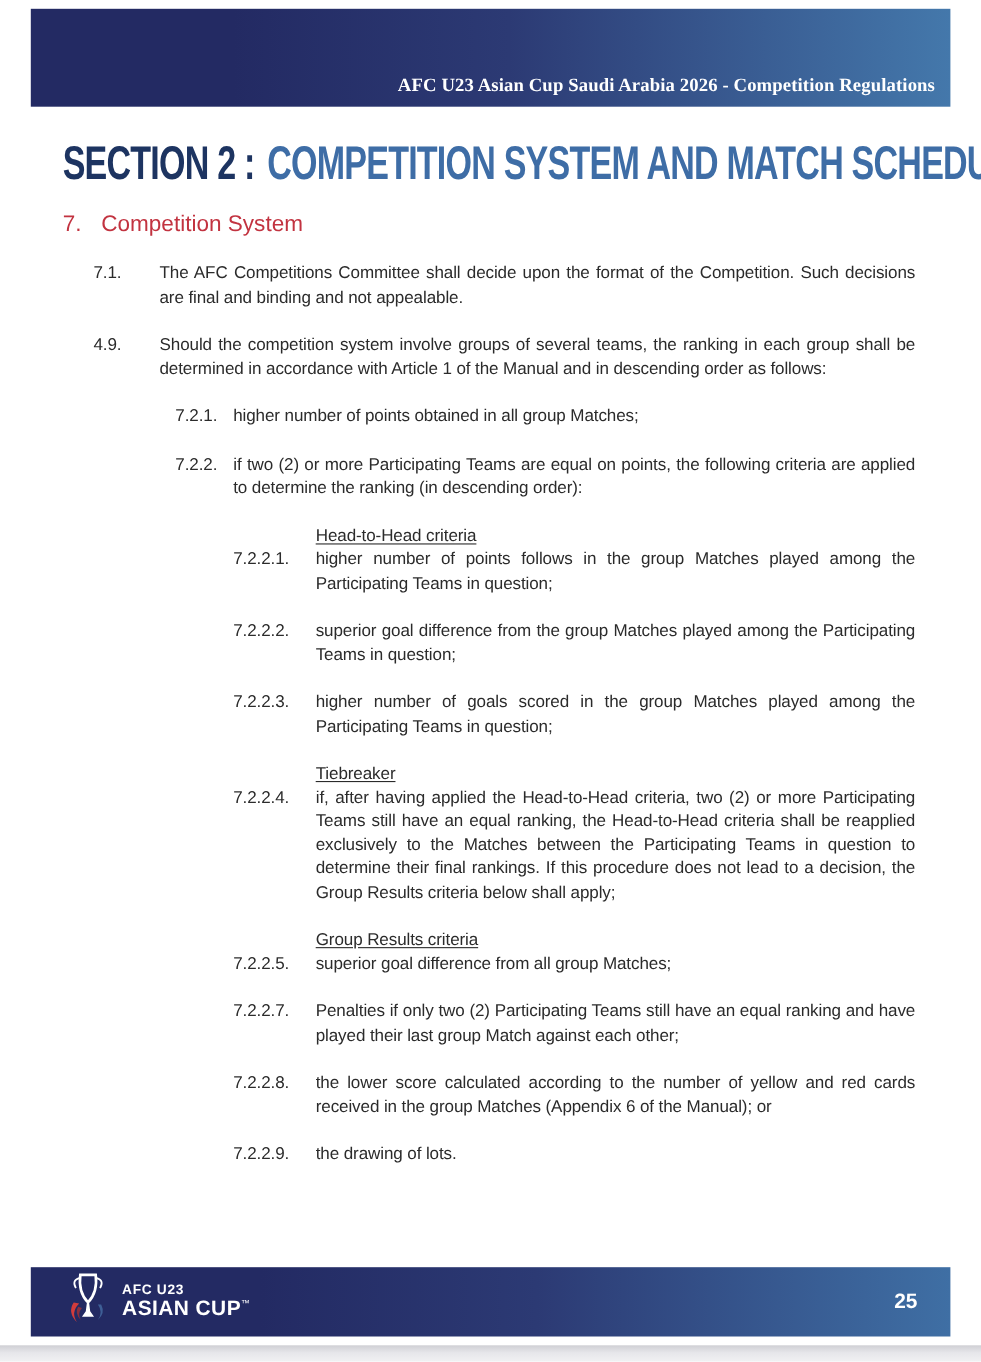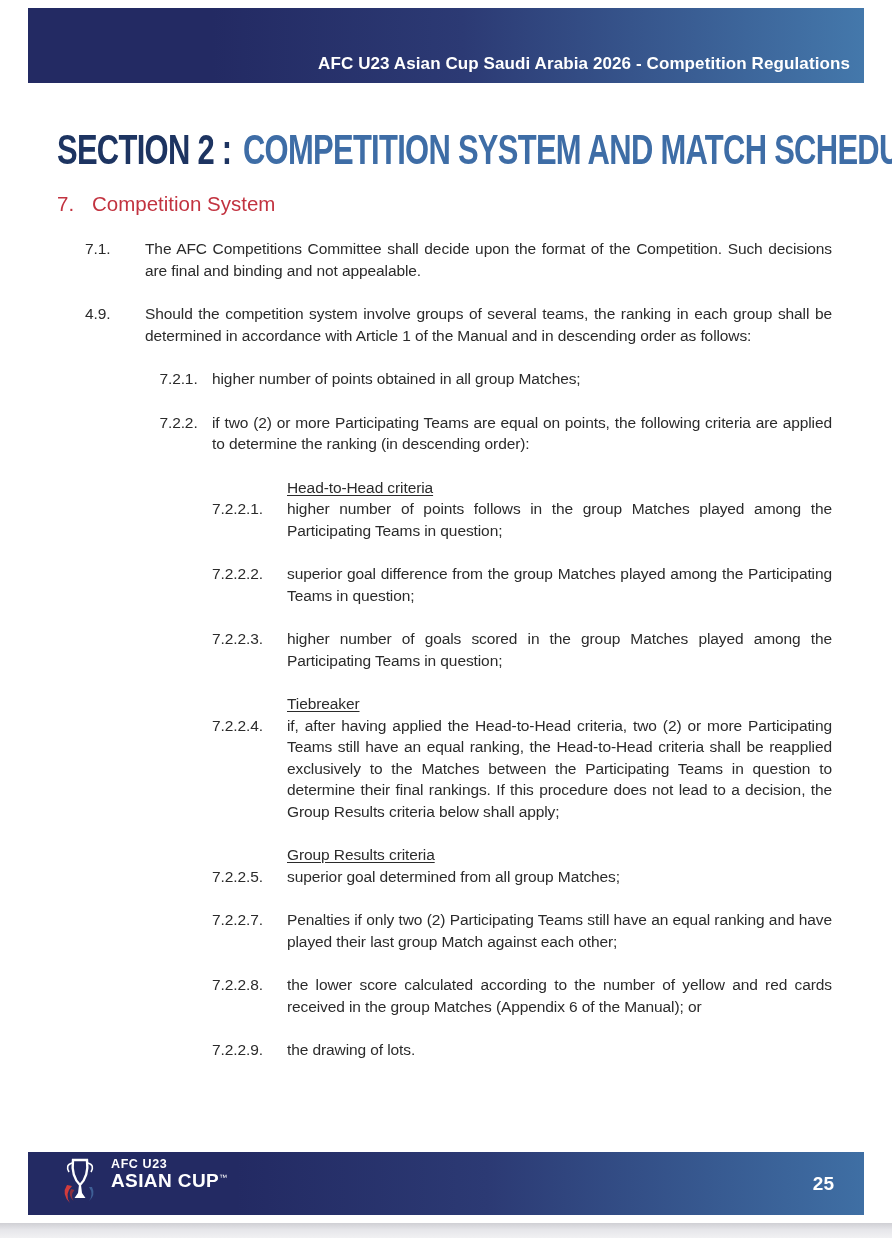--- a/index.html
+++ b/index.html
@@ -12,24 +12,25 @@
   }
   *{margin:0;padding:0;box-sizing:border-box;}
   body{background:#fff;}
   .page{
     position:relative;width:892px;height:1238px;background:#ffffff;overflow:hidden;
     font-family:"Liberation Sans",sans-serif;color:var(--ink);
   }
 
   
   .topbar{
-    position:absolute;top:8px;left:28px;width:836px;height:75px;
+    position:absolute;top:8px;left:28px;width:836px;height:89px;
     background:linear-gradient(90deg,var(--navy) 0%,var(--navy) 22%,#2c3a74 52%,var(--blue) 100%);
     display:flex;align-items:flex-end;justify-content:flex-end;
     padding:0 14px 9px 0;
+    font-family:Liberation Serif, serif;
   }
   .topbar-title{color:#fff;font-weight:bold;font-size:17px;letter-spacing:.1px;}
 
   
   .content{position:absolute;top:97px;left:0;width:892px;}
   .section-title{margin:28px 0 0 57px;white-space:nowrap;font-weight:bold;font-size:43px;}
   .squeeze{display:inline-block;transform:scaleX(.72);transform-origin:0 50%;letter-spacing:-1px;}
   .st-dark{color:var(--title-dark);}
   .st-light{color:var(--title-light);margin-left:16px;}
 
@@ -49,21 +50,21 @@
   }
   .clause.after-heading{margin-top:0;}
 
   
   .bottombar{
     position:absolute;top:1152px;left:28px;width:836px;height:63px;
     background:linear-gradient(90deg,var(--navy) 0%,var(--navy) 25%,#2c3a74 55%,#3f6fa4 100%);
     display:flex;align-items:center;justify-content:space-between;
     padding:0 30px 0 30px;
   }
-  .brand{display:flex;gap:9px;}
+  .brand{display:flex;align-items:center;gap:9px;}
   .brand-text{color:#fff;font-weight:bold;line-height:1.08;}
   .brand-top{font-size:12.5px;letter-spacing:.6px;}
   .brand-bottom{font-size:19px;letter-spacing:.4px;}
   .brand-bottom sup{font-size:8px;font-weight:normal;}
   .pagenum{color:#fff;font-size:19px;font-weight:bold;}
 
   
   .page-edge{
     position:absolute;bottom:0;left:0;width:100%;height:15px;
     background:linear-gradient(180deg,#cfcfd4 0%,#e6e6ea 45%,#f1f1f3 100%);
@@ -117,21 +118,21 @@
           <div class="clause-text">higher number of goals scored in the group Matches played among the Participating Teams in question;</div>
         </div>
         <div class="group-heading">Tiebreaker</div>
         <div class="clause l3 after-heading">
           <span class="clause-num">7.2.2.4.</span>
           <div class="clause-text">if, after having applied the Head-to-Head criteria, two (2) or more Participating Teams still have an equal ranking, the Head-to-Head criteria shall be reapplied exclusively to the Matches between the Participating Teams in question to determine their final rankings. If this procedure does not lead to a decision, the Group Results criteria below shall apply;</div>
         </div>
         <div class="group-heading">Group Results criteria</div>
         <div class="clause l3 after-heading">
           <span class="clause-num">7.2.2.5.</span>
-          <div class="clause-text">superior goal determined from all group Matches;</div>
+          <div class="clause-text">superior goal difference from all group Matches;</div>
         </div>
         <div class="clause l3">
           <span class="clause-num">7.2.2.7.</span>
           <div class="clause-text">Penalties if only two (2) Participating Teams still have an equal ranking and have played their last group Match against each other;</div>
         </div>
         <div class="clause l3">
           <span class="clause-num">7.2.2.8.</span>
           <div class="clause-text">the lower score calculated according to the number of yellow and red cards received in the group Matches (Appendix 6 of the Manual); or</div>
         </div>
         <div class="clause l3">

